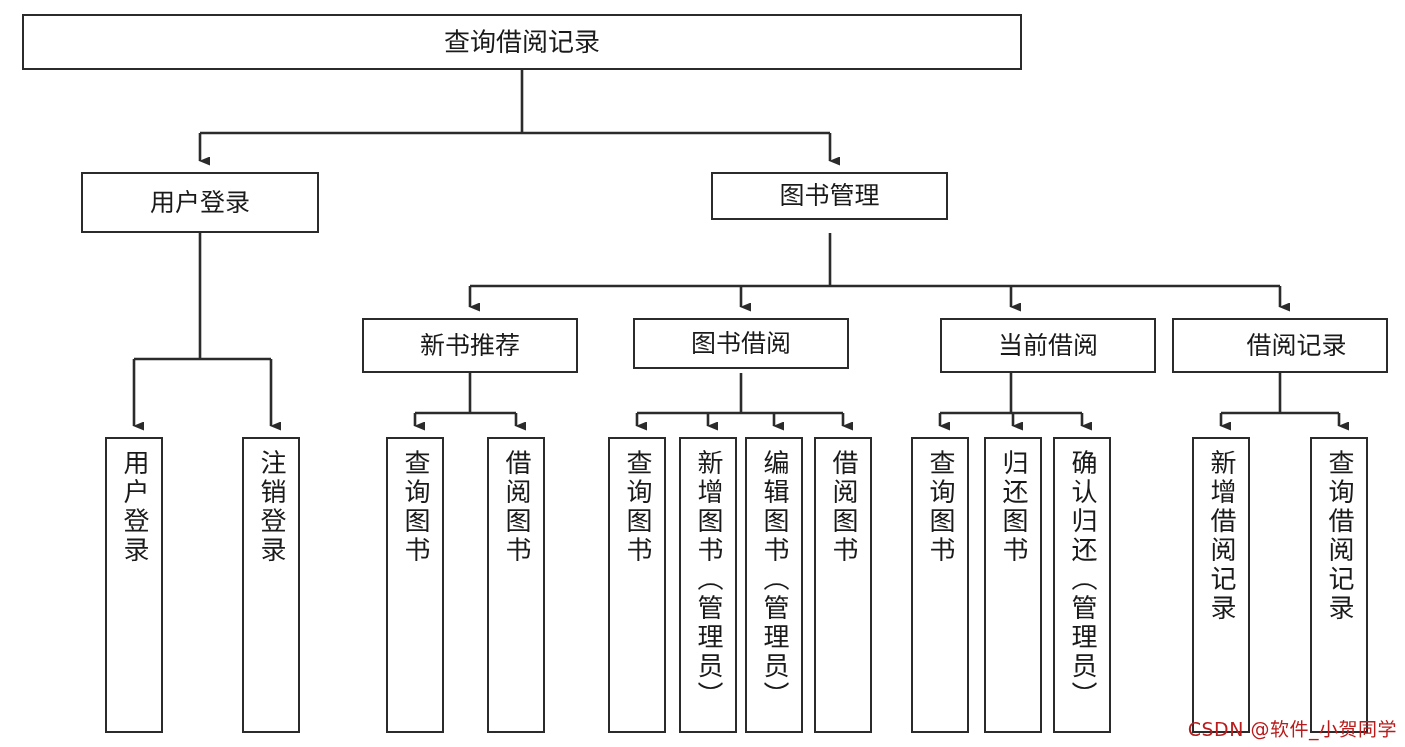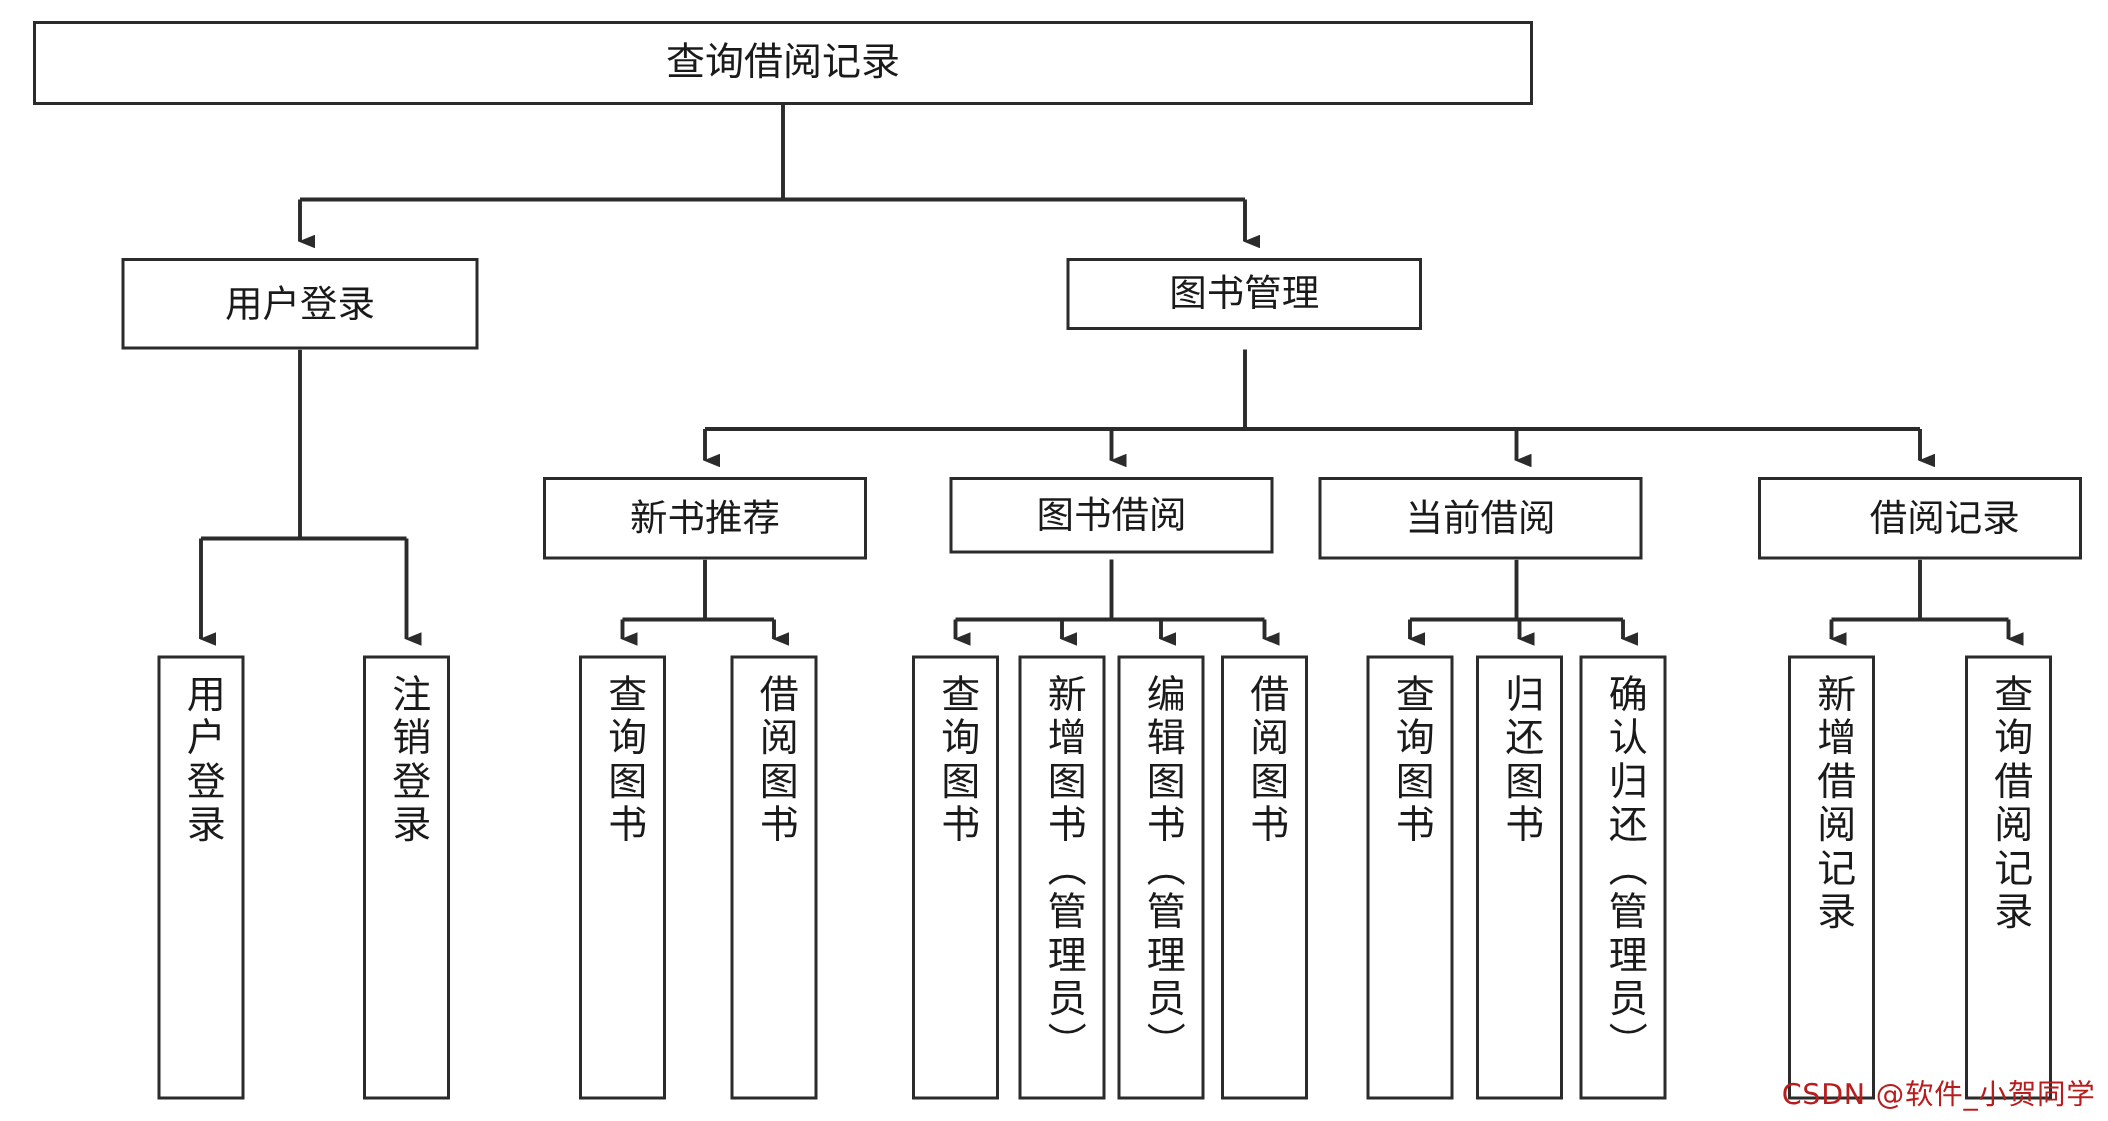--- a/index.html
+++ b/index.html
@@ -126,21 +126,21 @@
   <div class="node horiz" style="left: 711px; top: 172px; width: 237px; height: 48px;">
     <span class="node-label">图书管理</span>
   </div>
 
   <div class="node horiz" style="left: 362px; top: 318px; width: 216px; height: 55px;">
     <span class="node-label">新书推荐</span>
   </div>
   <div class="node horiz" style="left: 633px; top: 318px; width: 216px; height: 51px;">
     <span class="node-label">图书借阅</span>
   </div>
-  <div class="node horiz" style="left: 879px; top: 318px; width: 216px; height: 55px;">
+  <div class="node horiz" style="left: 940px; top: 318px; width: 216px; height: 55px;">
     <span class="node-label">当前借阅</span>
   </div>
   <div class="node horiz" style="left: 1172px; top: 318px; width: 216px; height: 55px; padding-left: 33px;">
     <span class="node-label">借阅记录</span>
   </div>
 
   <div class="node vert" style="left: 105px; top: 437px; width: 58px; height: 296px;">
     <span class="node-label">用户登录</span>
   </div>
   <div class="node vert" style="left: 242px; top: 437px; width: 58px; height: 296px;">

